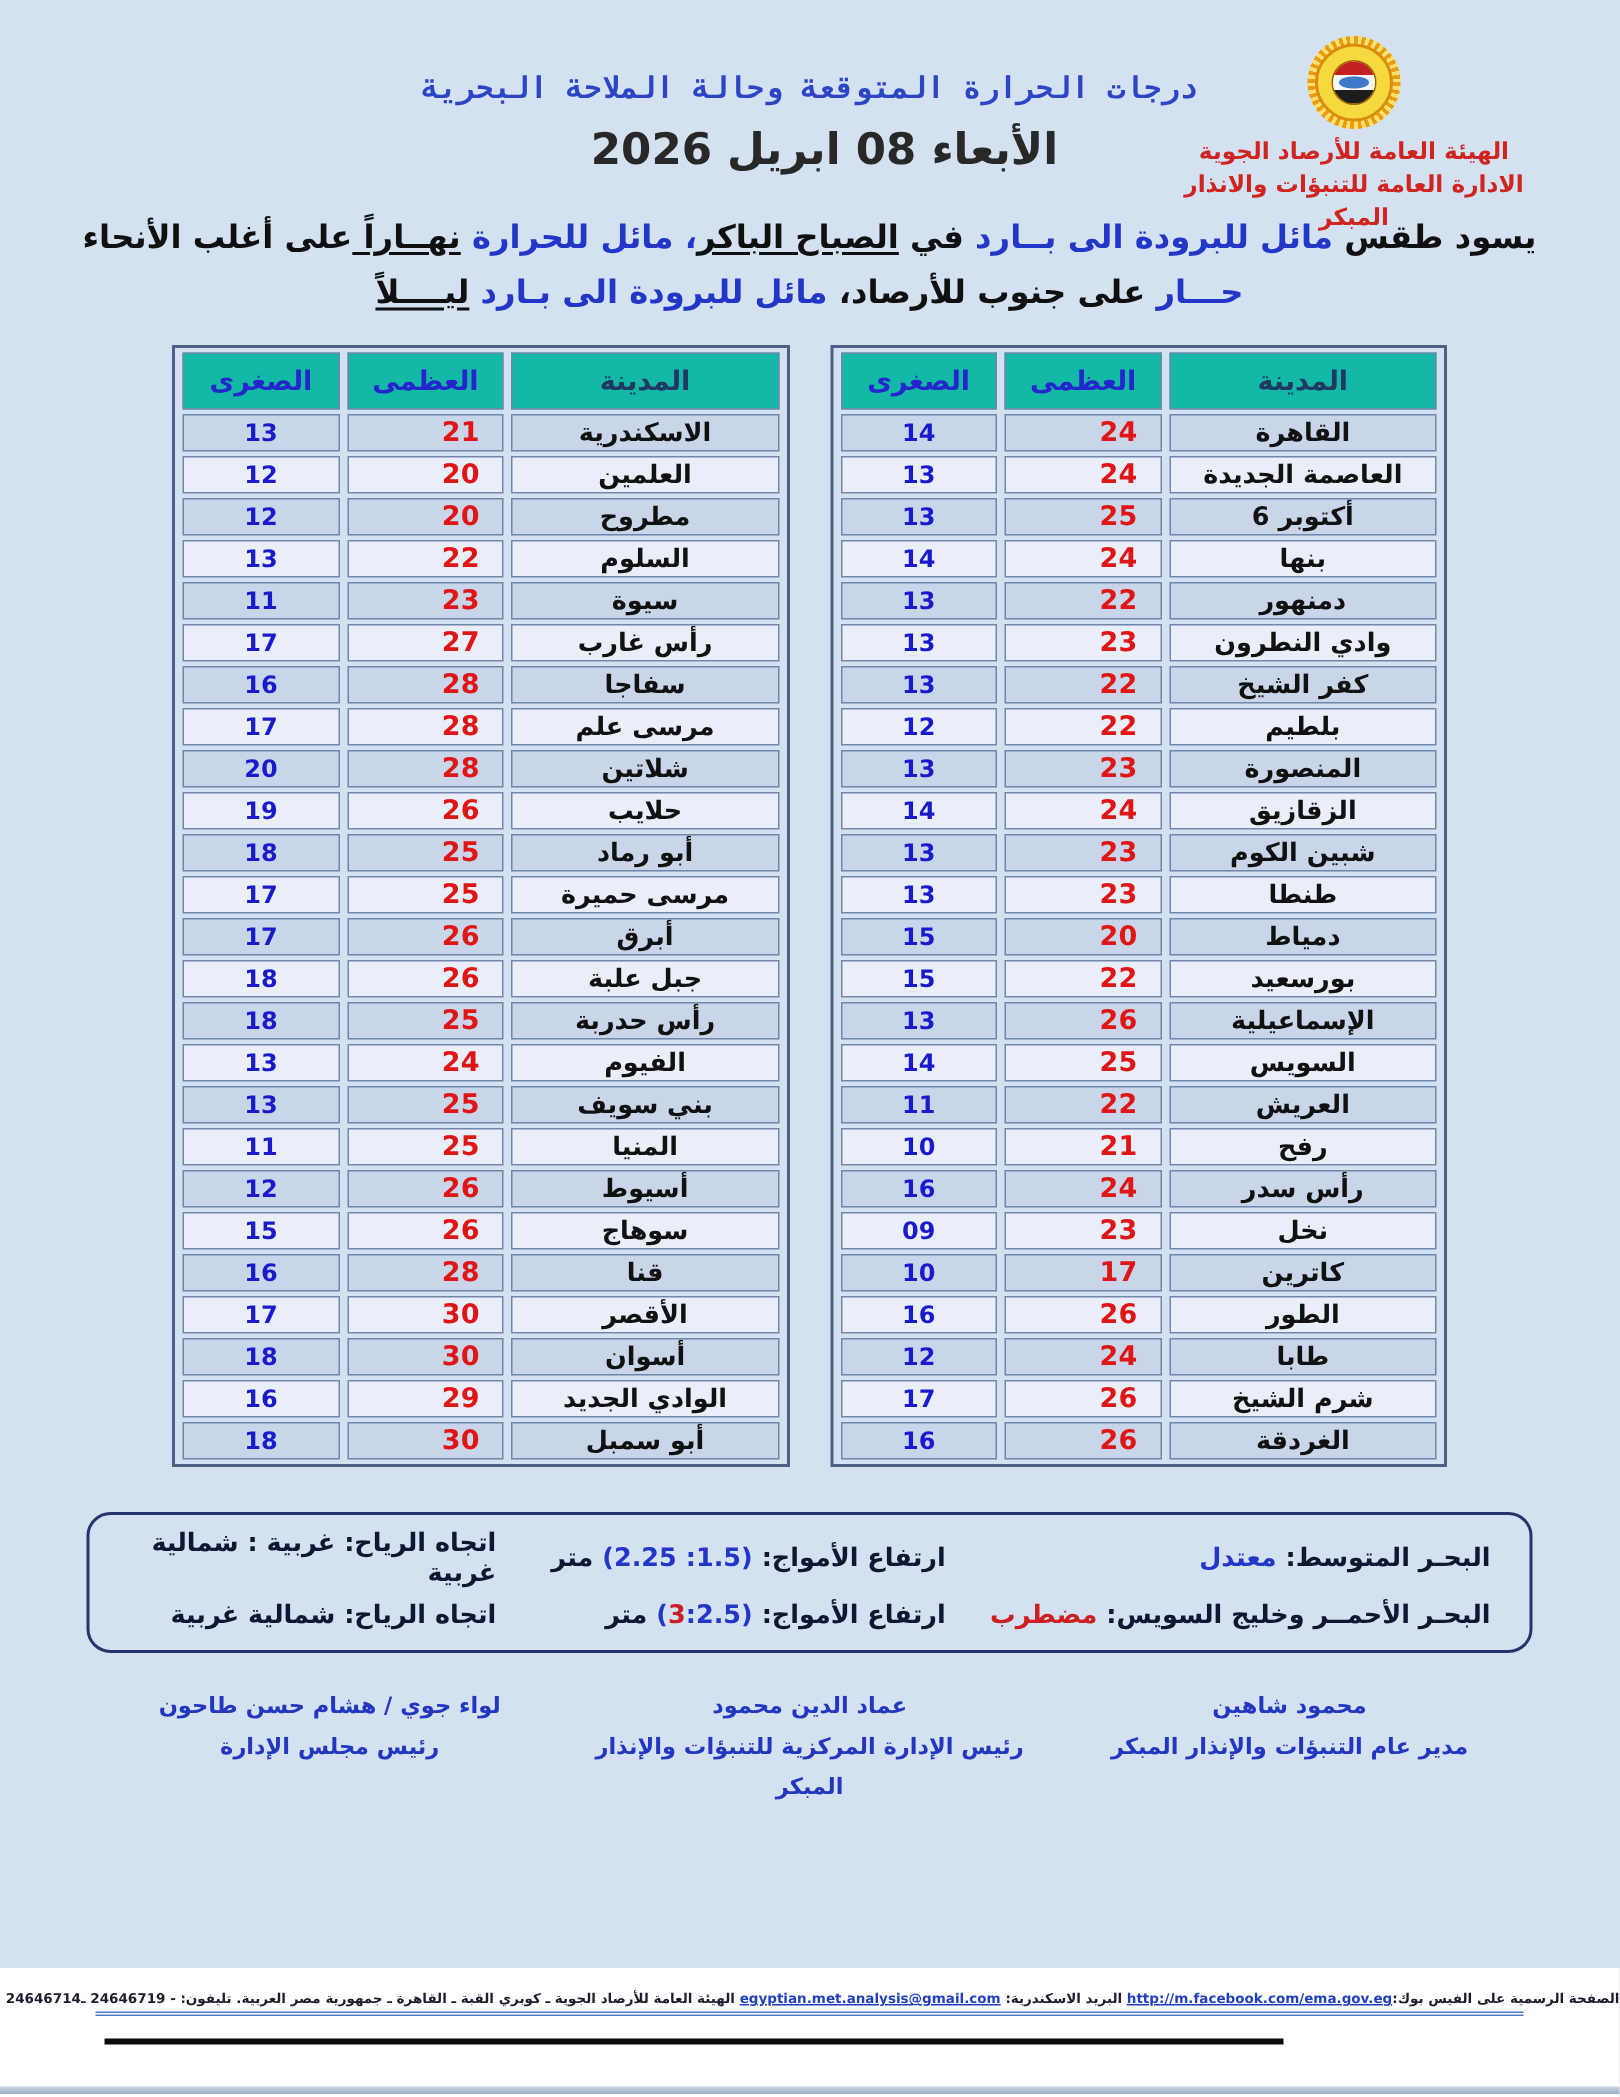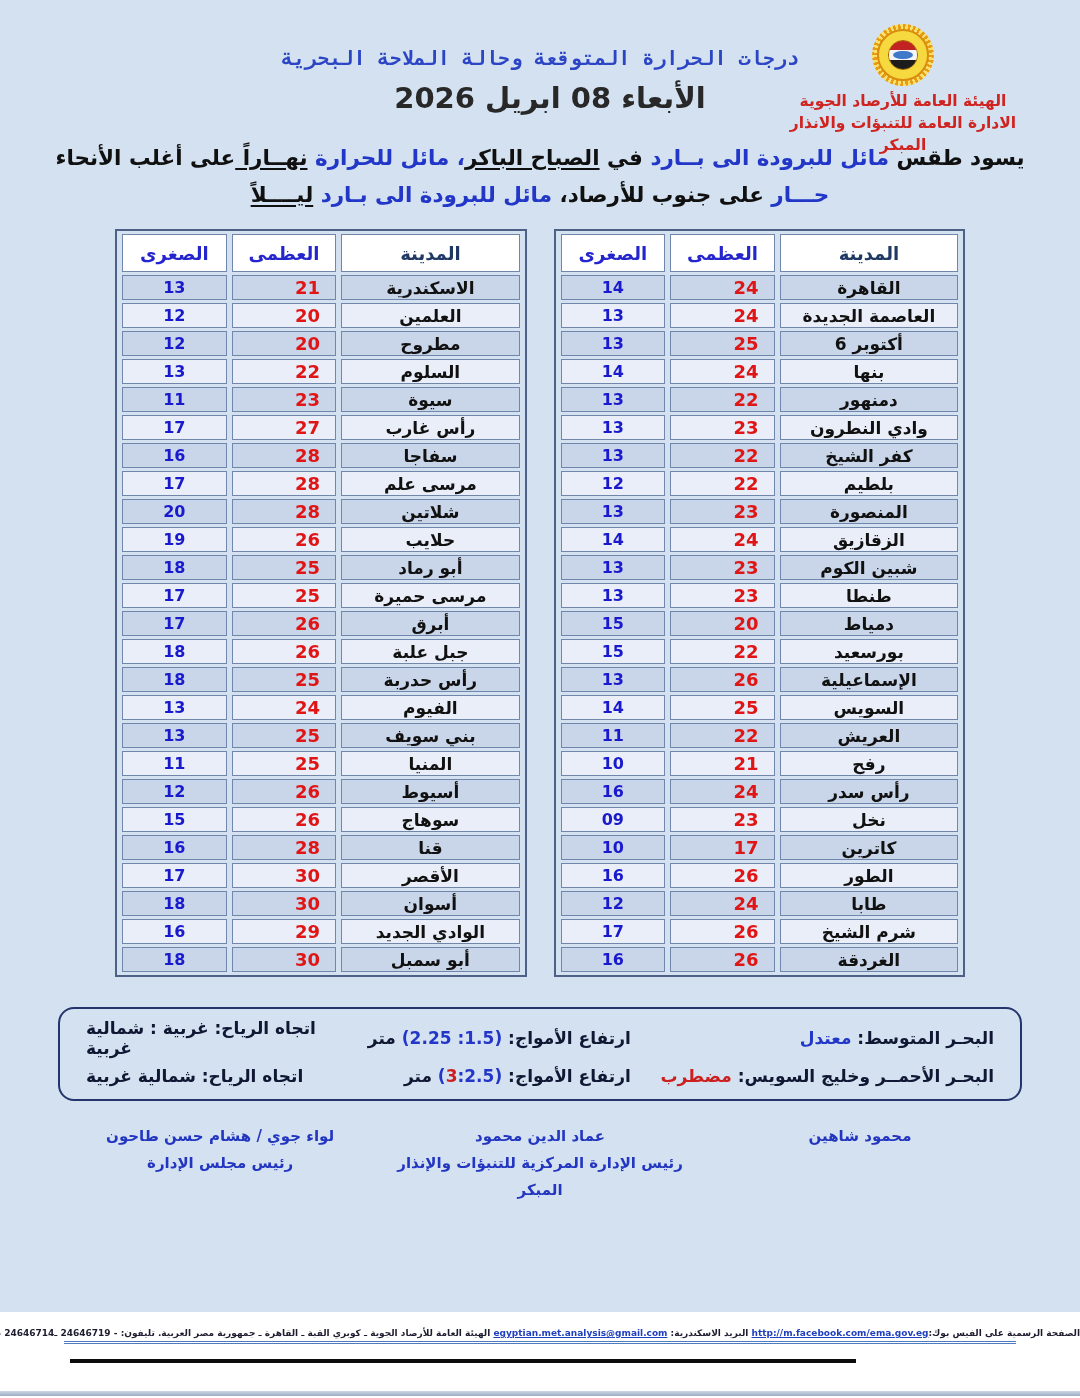--- a/index.html
+++ b/index.html
@@ -29,36 +29,36 @@
   .doc-date{ margin-top:10px; color:#282828; font-weight:bold; font-size:29px;padding-left:20px; }
   
   .summary{ margin-top:24px; text-align:center; font-weight:bold; font-size:21.5px; line-height:37px; }
   .c-dark{ color:#101010; } .c-blue{ color:#2236c8; }
   .u{ text-decoration:underline; text-underline-offset:3px; }
   
   .tables{ display:flex; gap:27px; margin:16px 115px 0 115px; }
   .t-wrap{ flex:1; border:2px solid #4d6186; background:transparent; align-self:flex-start; }
   table.temps{ width:100%; border-collapse:separate; border-spacing:5px 3px; }
   table.temps th, table.temps td{ border:1px solid #7186ab; text-align:center; vertical-align:middle; }
-  table.temps th{ background:#ffffff; height:38px; font-size:18px; }
+  table.temps th{ background:#14b8a6; height:38px; font-size:18px; }
   th.h-city{ color:#1f3864; } th.h-max, th.h-min{ color:#2525cd; }
   table.temps td{ height:25px; font-weight:bold; }
   tbody tr:nth-child(odd) td{ background:#c9d5e8; }
   tbody tr:nth-child(even) td{ background:#e9eef8; }
   td.t-city{ width:46%; color:#111; font-size:17px; direction:ltr; }
   td.t-max{ width:27%; color:#e01515; font-size:18px;padding-left:47px; }
   td.t-min{ width:27%; color:#1a1acd; font-size:16px; }
   
   .marine{ margin:30px 58px 0 58px; height:94px; border:2.5px solid #24356b;
     border-radius:16px; padding:10px 26px 0 26px; }
   .marine-row{ display:flex; align-items:center; height:38px; font-weight:bold;
     font-size:17px; color:#101733; }
   .m-sea{ width:40%; text-align:right; }
   .m-wave{ width:33%; text-align:right; }
-  .m-wind{ width:27%; text-align:left; }
+  .m-wind{ width:27%; text-align:right; }
   .wave-group{ direction:ltr; unicode-bidi:isolate; display:inline-block; }
   .par{ color:#2236c8; } .wave-low{ color:#2236c8; }
   
   .signatures{ display:flex; margin:22px 60px 0 60px; }
   .sig{ width:33.33%; text-align:center; color:#2336c0; font-weight:bold;
     font-size:15px; line-height:27px; }
   
   .bottom-band{ position:absolute; left:0; right:0; bottom:0; height:86px; background:#ffffff; }
   .footer-line{ margin-top:16px; text-align:center; font-size:9px; color:#1c1c2e;
     font-weight:bold; white-space:nowrap; }
@@ -389,20 +389,21 @@
       <div class="marine-row">
         <div class="m-sea"><span>البحـر الأحمــر وخليج السويس: </span><span style="color: rgb(204, 32, 32);">مضطرب</span></div>
         <div class="m-wave"><span>ارتفاع الأمواج: </span><span class="wave-group"><span class="par">(</span><span style="color: rgb(204, 32, 32);">3</span><span class="par">:</span><span class="wave-low">2.5</span><span class="par">)</span></span><span> متر</span></div>
         <div class="m-wind">اتجاه الرياح: شمالية غربية</div>
       </div>
     </div>
 
   <div class="signatures" id="signatures">
       <div class="sig">
         <div>محمود شاهين</div>
+        <div>مدير عام التنبؤات والإنذار المبكر</div>
       </div>
       <div class="sig">
         <div>عماد الدين محمود</div>
         <div>رئيس الإدارة المركزية للتنبؤات والإنذار المبكر</div>
       </div>
       <div class="sig">
         <div>لواء جوي / هشام حسن طاحون</div>
         <div>رئيس مجلس الإدارة</div>
       </div>
     </div>

